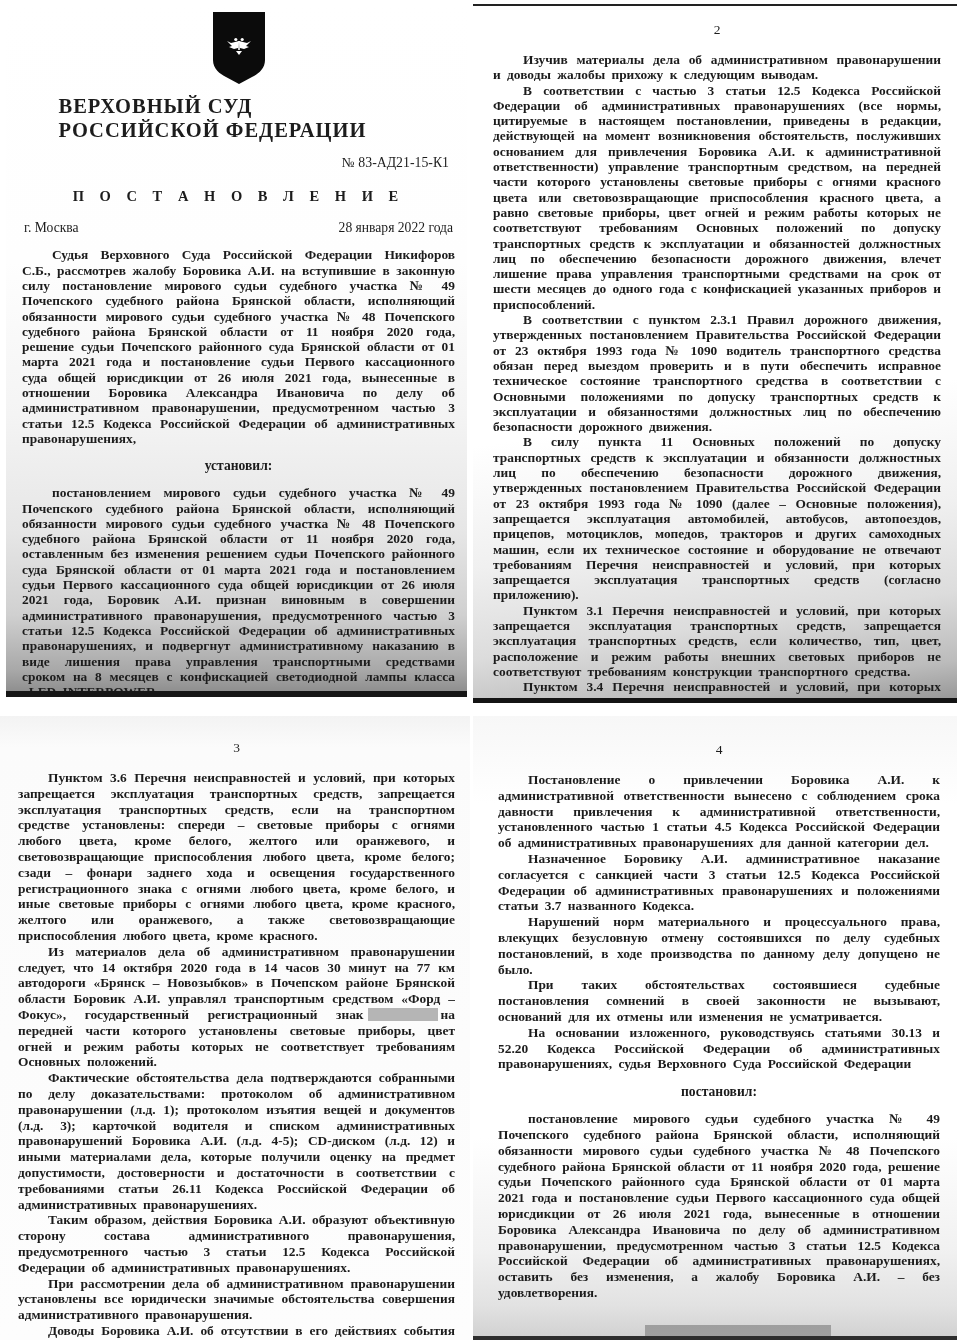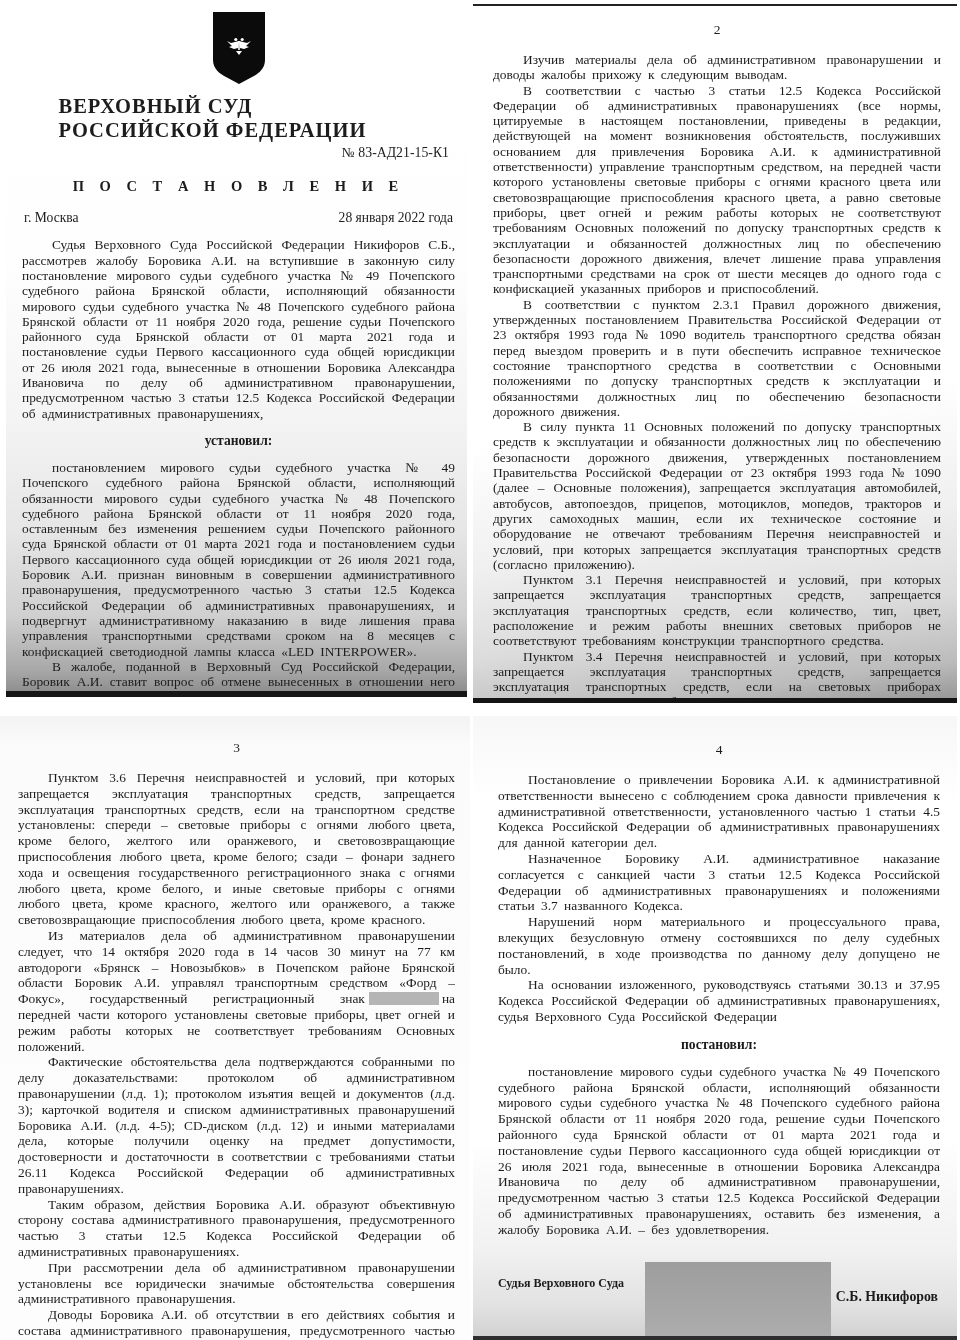--- a/index.html
+++ b/index.html
@@ -34,34 +34,34 @@
   
   .sheet-4{
     left:473px;top:716px;width:484px;height:624px;
     padding:26px 17px 0 25px;
     background:linear-gradient(180deg,#f7f7f7 0%,#ffffff 14%,#ffffff 68%,#f1f1f1 86%,#e2e2e2 95%,#d2d2d2 100%);
     border-bottom:4px solid #2e2e2e;
   }
 
   .para{
     margin:0;text-align:justify;text-indent:30px;
-    font-size:13.4px;line-height:15.3px;word-spacing:3px;
+    font-size:13.4px;line-height:15.3px;word-spacing:3px;font-weight:bold;
   }
   .sheet-3 .para,.sheet-4 .para{line-height:15.8px;}
 
   .page-number{text-align:center;font-size:13.5px;margin:0 0 14px 0;}
 
   
   .p1-header{text-align:center;margin-top:4px;}
   .emblem{display:block;margin:0 auto 8px auto;}
   .court-name{
     font-weight:bold;font-size:20.5px;line-height:1.18;letter-spacing:1px;
     max-width:360px;margin:0 auto;text-align:left;
   }
-  .case-number{text-align:right;font-size:13.8px;margin:3px 6px 0 0;}
+  .case-number{text-align:right;font-size:13.8px;margin:13px 6px 0 0;}
   .doc-type{
     text-align:center;font-weight:bold;font-size:14.5px;letter-spacing:6px;
     margin:17px 0 0 0;
   }
   .city-date{
     display:flex;justify-content:space-between;font-size:13.6px;
     margin:15px 2px 11px 2px;
   }
   .verdict-word{
     text-align:center;font-weight:bold;font-size:13.6px;
@@ -131,21 +131,22 @@
   <p class="para">При рассмотрении дела об административном правонарушении установлены все юридически значимые обстоятельства совершения административного правонарушения.</p>
   <p class="para">Доводы Боровика А.И. об отсутствии в его действиях события и состава административного правонарушения, предусмотренного частью 3 статьи 12.5 Кодекса Российской Федерации об административных правонарушениях, являются несостоятельными и опровергаются установленными по настоящему делу обстоятельствами.</p>
 
 </div>
 
 <div class="sheet sheet-4">
   <div class="page-number">4</div>
   <p class="para">Постановление о привлечении Боровика А.И. к административной ответственности вынесено с соблюдением срока давности привлечения к административной ответственности, установленного частью 1 статьи 4.5 Кодекса Российской Федерации об административных правонарушениях для данной категории дел.</p>
   <p class="para">Назначенное Боровику А.И. административное наказание согласуется с санкцией части 3 статьи 12.5 Кодекса Российской Федерации об административных правонарушениях и положениями статьи 3.7 названного Кодекса.</p>
   <p class="para">Нарушений норм материального и процессуального права, влекущих безусловную отмену состоявшихся по делу судебных постановлений, в ходе производства по данному делу допущено не было.</p>
-  <p class="para">На основании изложенного, руководствуясь статьями 30.13 и 37.95 Кодекса Российской Федерации об административных правонарушениях, судья Верховного Суда Российской Федерации</p>
+  <p class="para">При таких обстоятельствах состоявшиеся судебные постановления сомнений в своей законности не вызывают, оснований для их отмены или изменения не усматривается.</p>
+  <p class="para">На основании изложенного, руководствуясь статьями 30.13 и 52.20 Кодекса Российской Федерации об административных правонарушениях, судья Верховного Суда Российской Федерации</p>
   <div class="verdict-word">постановил:</div>
   <p class="para">постановление мирового судьи судебного участка № 49 Почепского судебного района Брянской области, исполняющий обязанности мирового судьи судебного участка № 48 Почепского судебного района Брянской области от 11 ноября 2020 года, решение судьи Почепского районного суда Брянской области от 01 марта 2021 года и постановление судьи Первого кассационного суда общей юрисдикции от 26 июля 2021 года, вынесенные в отношении Боровика Александра Ивановича по делу об административном правонарушении, предусмотренном частью 3 статьи 12.5  Кодекса Российской Федерации об административных правонарушениях, оставить без изменения, а жалобу Боровика А.И. – без удовлетворения.</p>
   <div class="sig">
     <div class="sig-title">
       <div>Судья Верховного Суда</div>
 
     </div>
     <div class="sig-box"></div>
 
     <div class="sig-name">С.Б. Никифоров</div>

